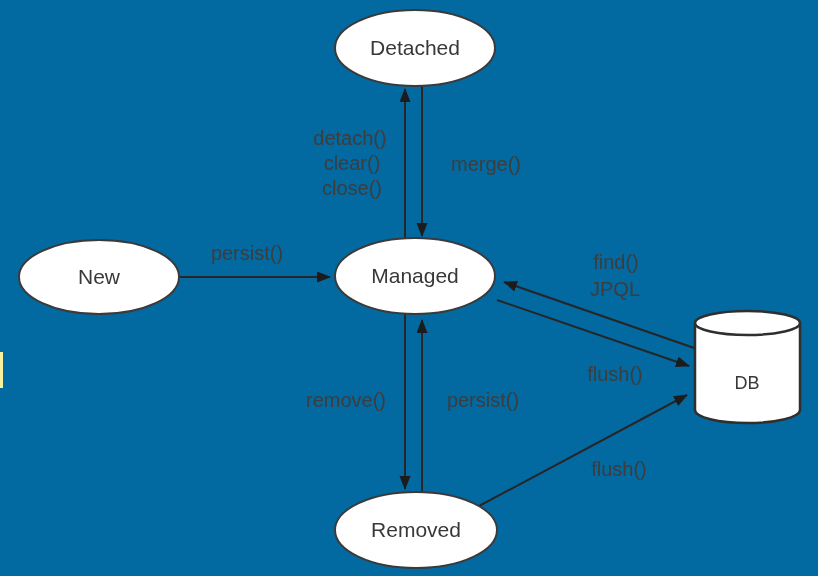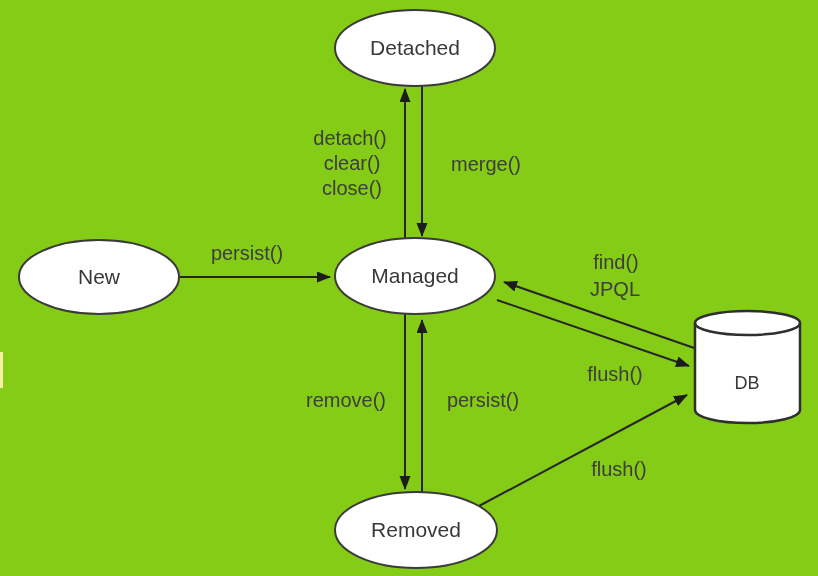--- a/index.html
+++ b/index.html
@@ -4,21 +4,21 @@
 <style>
   html, body {
     margin: 0;
     padding: 0;
     background: #ffffff;
   }
   #stage {
     position: relative;
     width: 818px;
     height: 576px;
-    background: #84cc16;
+    background: #0369a1;
     overflow: hidden;
     font-family: "Liberation Sans", sans-serif;
   }
   #diagram-svg {
     position: absolute;
     inset: 0;
   }
   .node-shape {
     fill: #ffffff;
     stroke: #3a3a3a;

